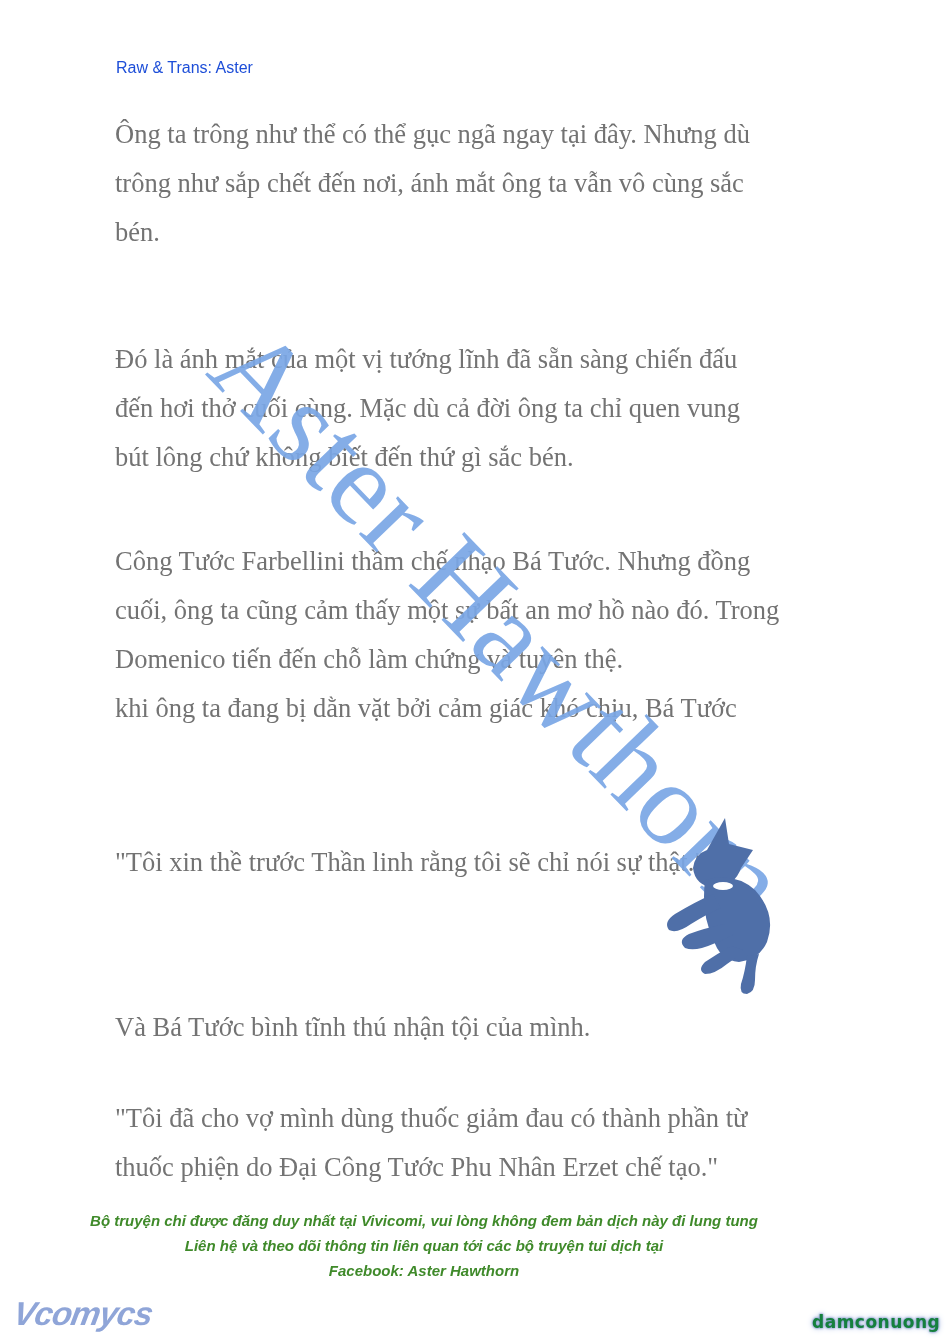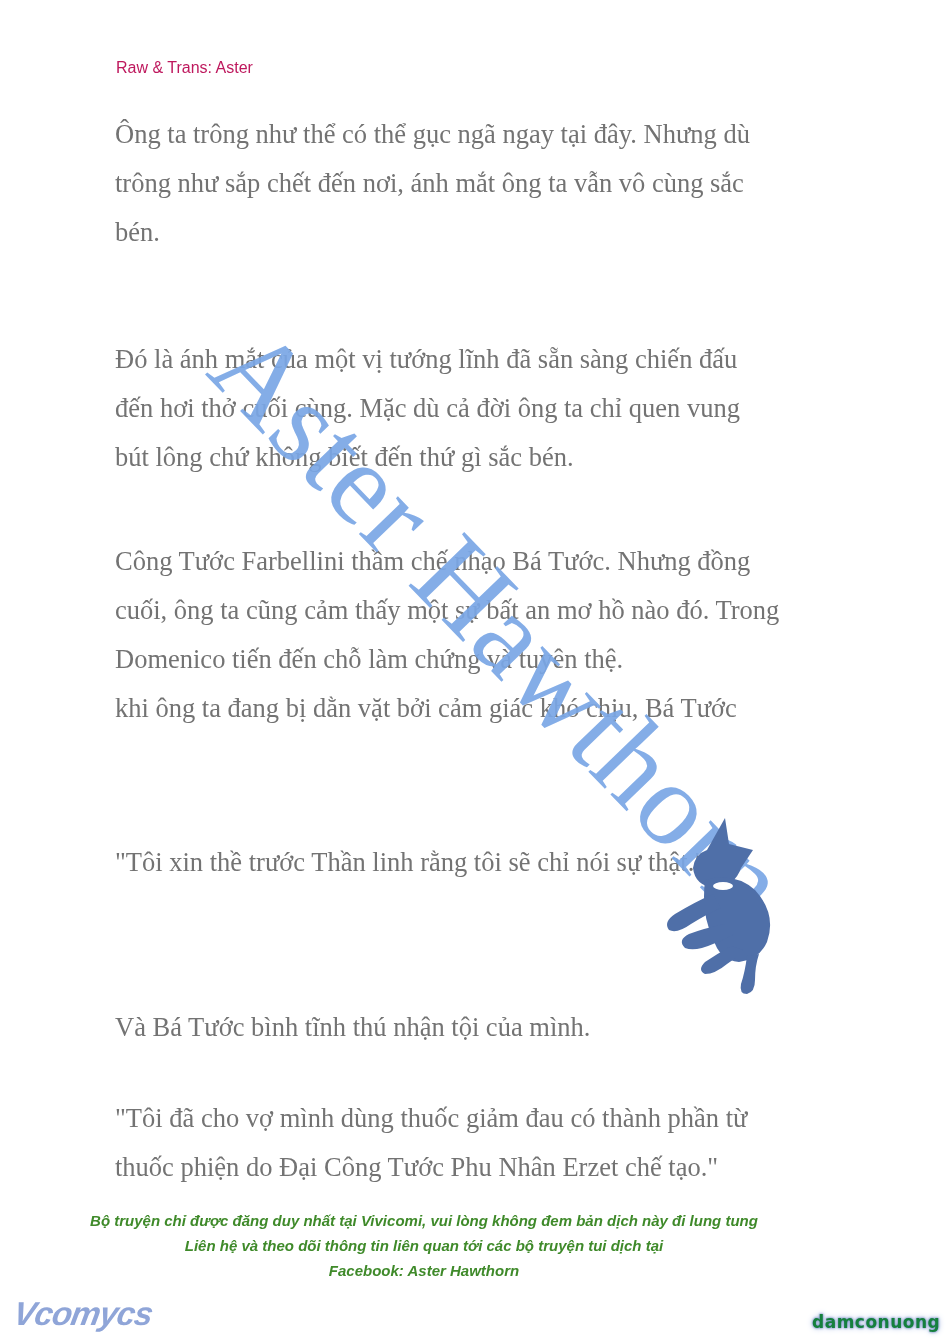--- a/index.html
+++ b/index.html
@@ -13,21 +13,21 @@
       height: 1343px;
       background: #ffffff;
       overflow: hidden;
     }
     .header {
       position: absolute;
       left: 116px;
       top: 58px;
       font-family: "Liberation Sans", sans-serif;
       font-size: 16px;
-      color: #be185d;
+      color: #1d4ed8;
       line-height: 20px;
       white-space: nowrap;
     }
     .body-text {
       position: absolute;
       left: 115px;
       font-family: "Liberation Serif", serif;
       font-size: 26.5px;
       color: #737373;
       line-height: 49px;

